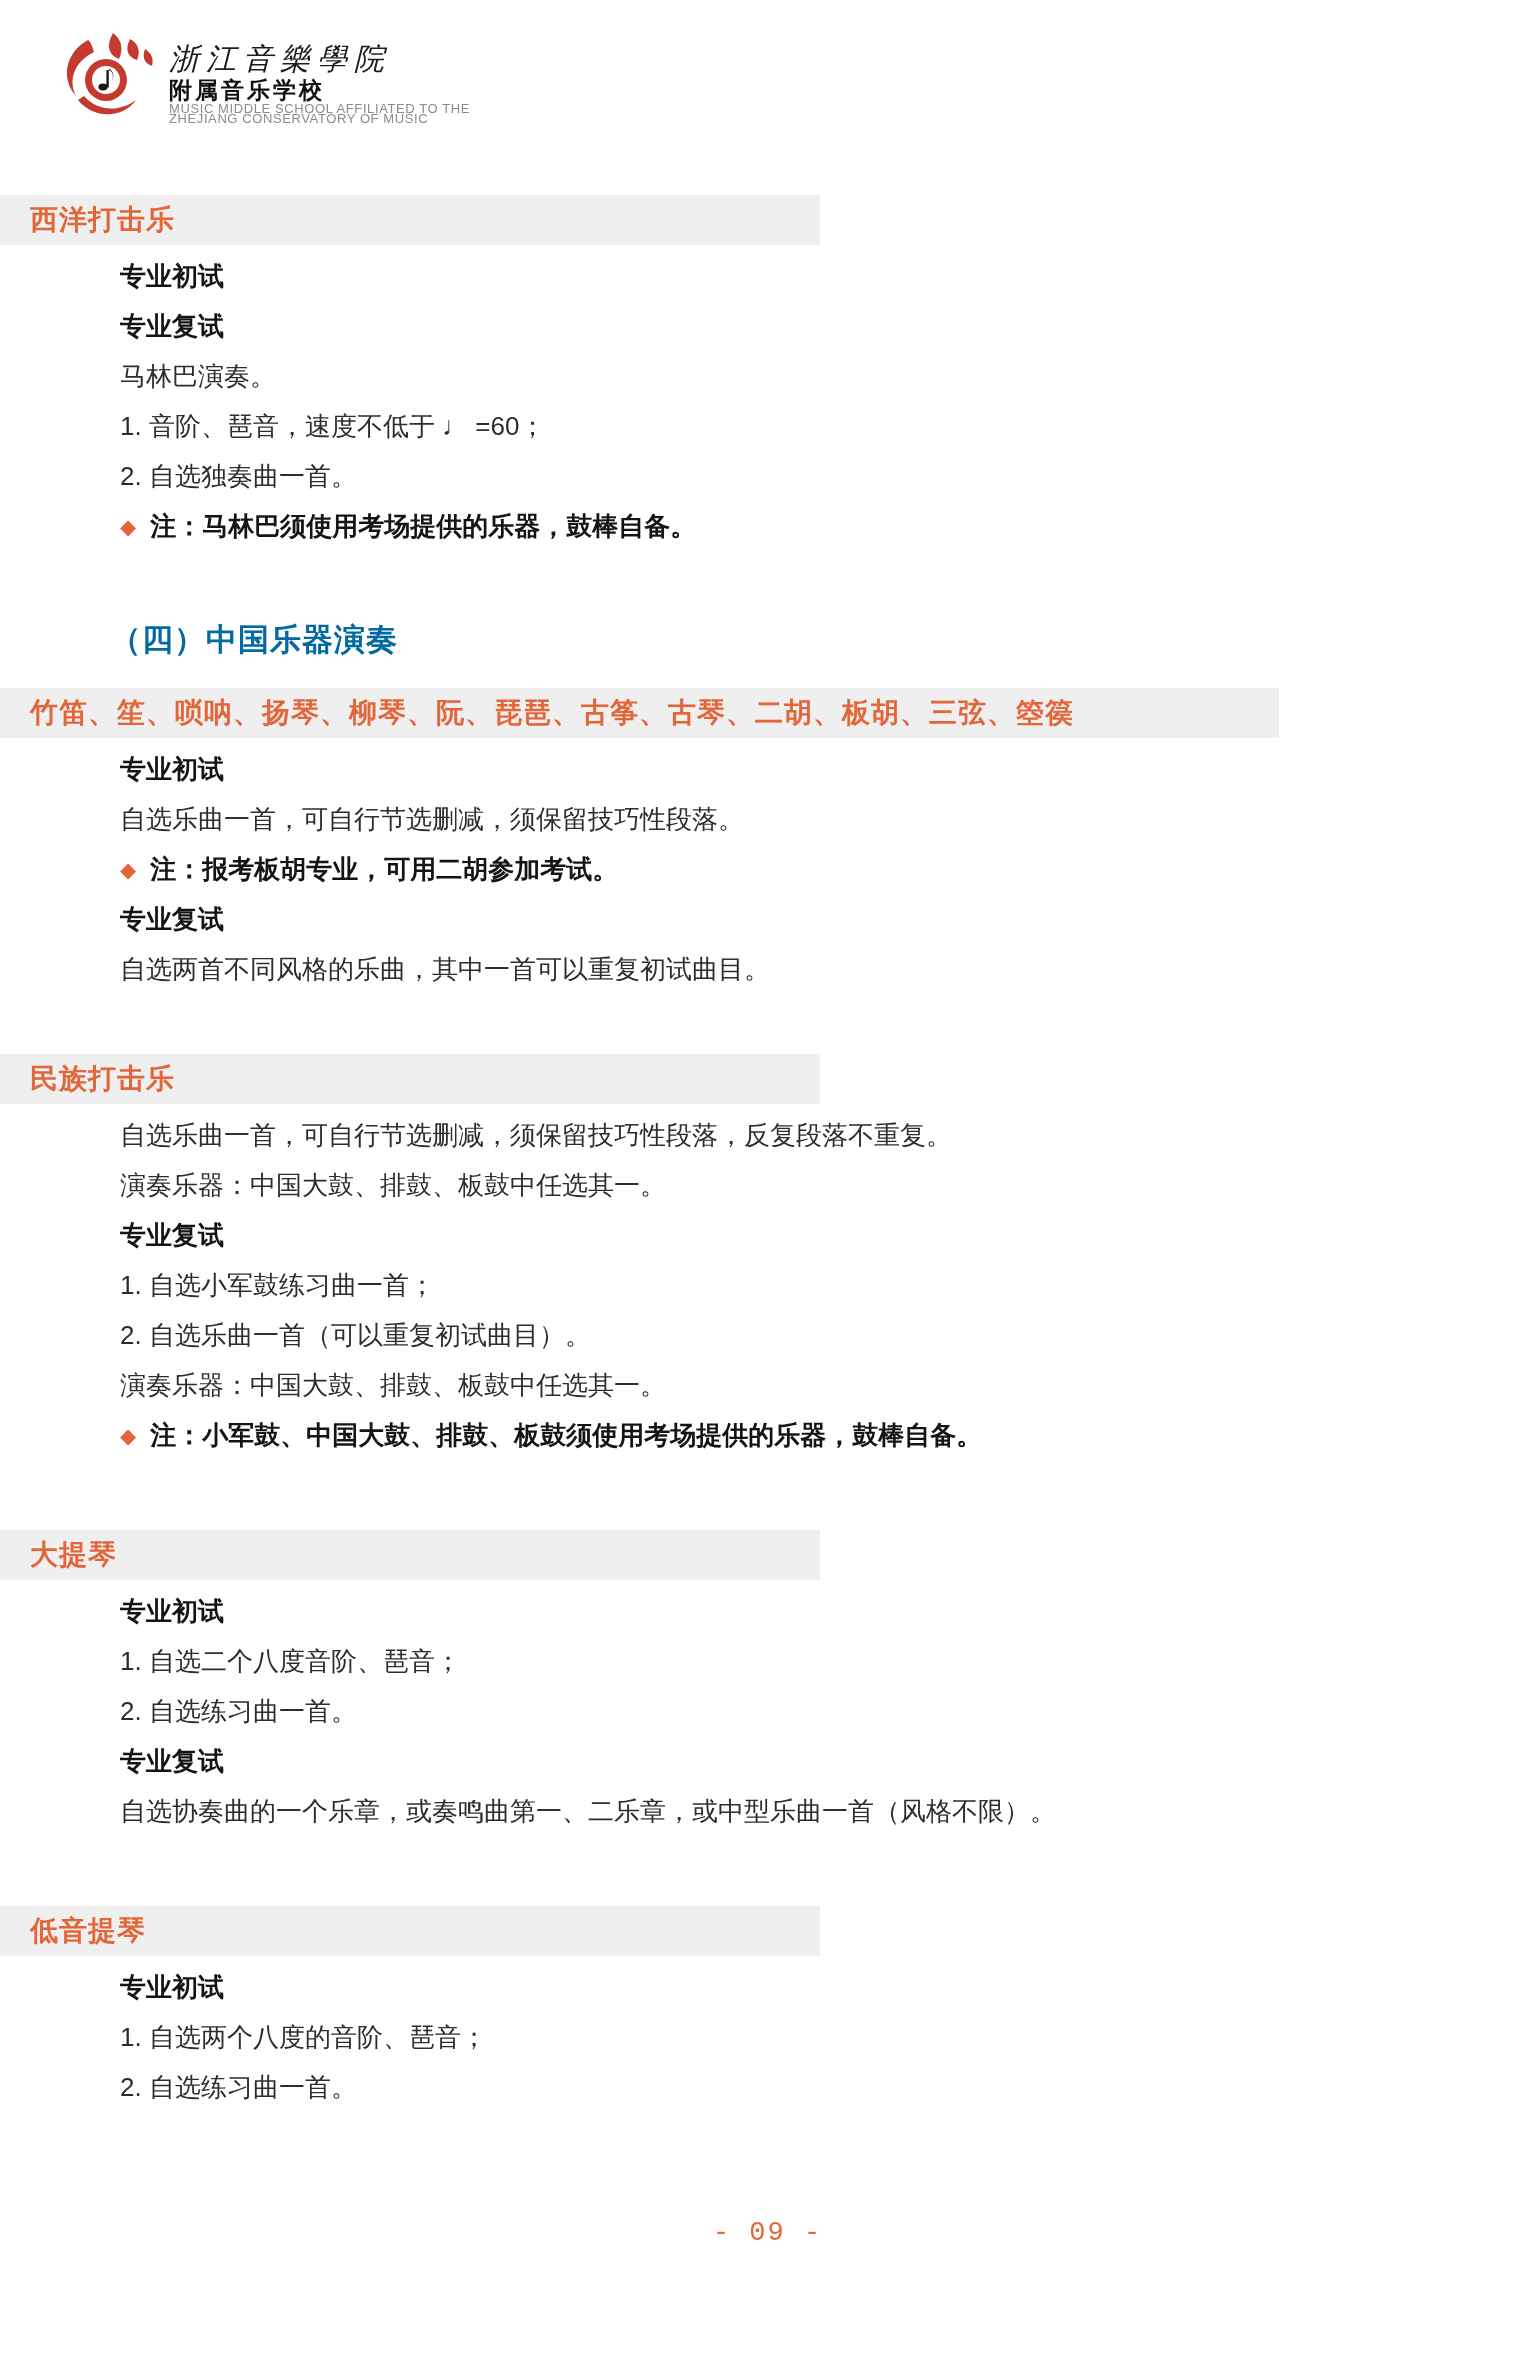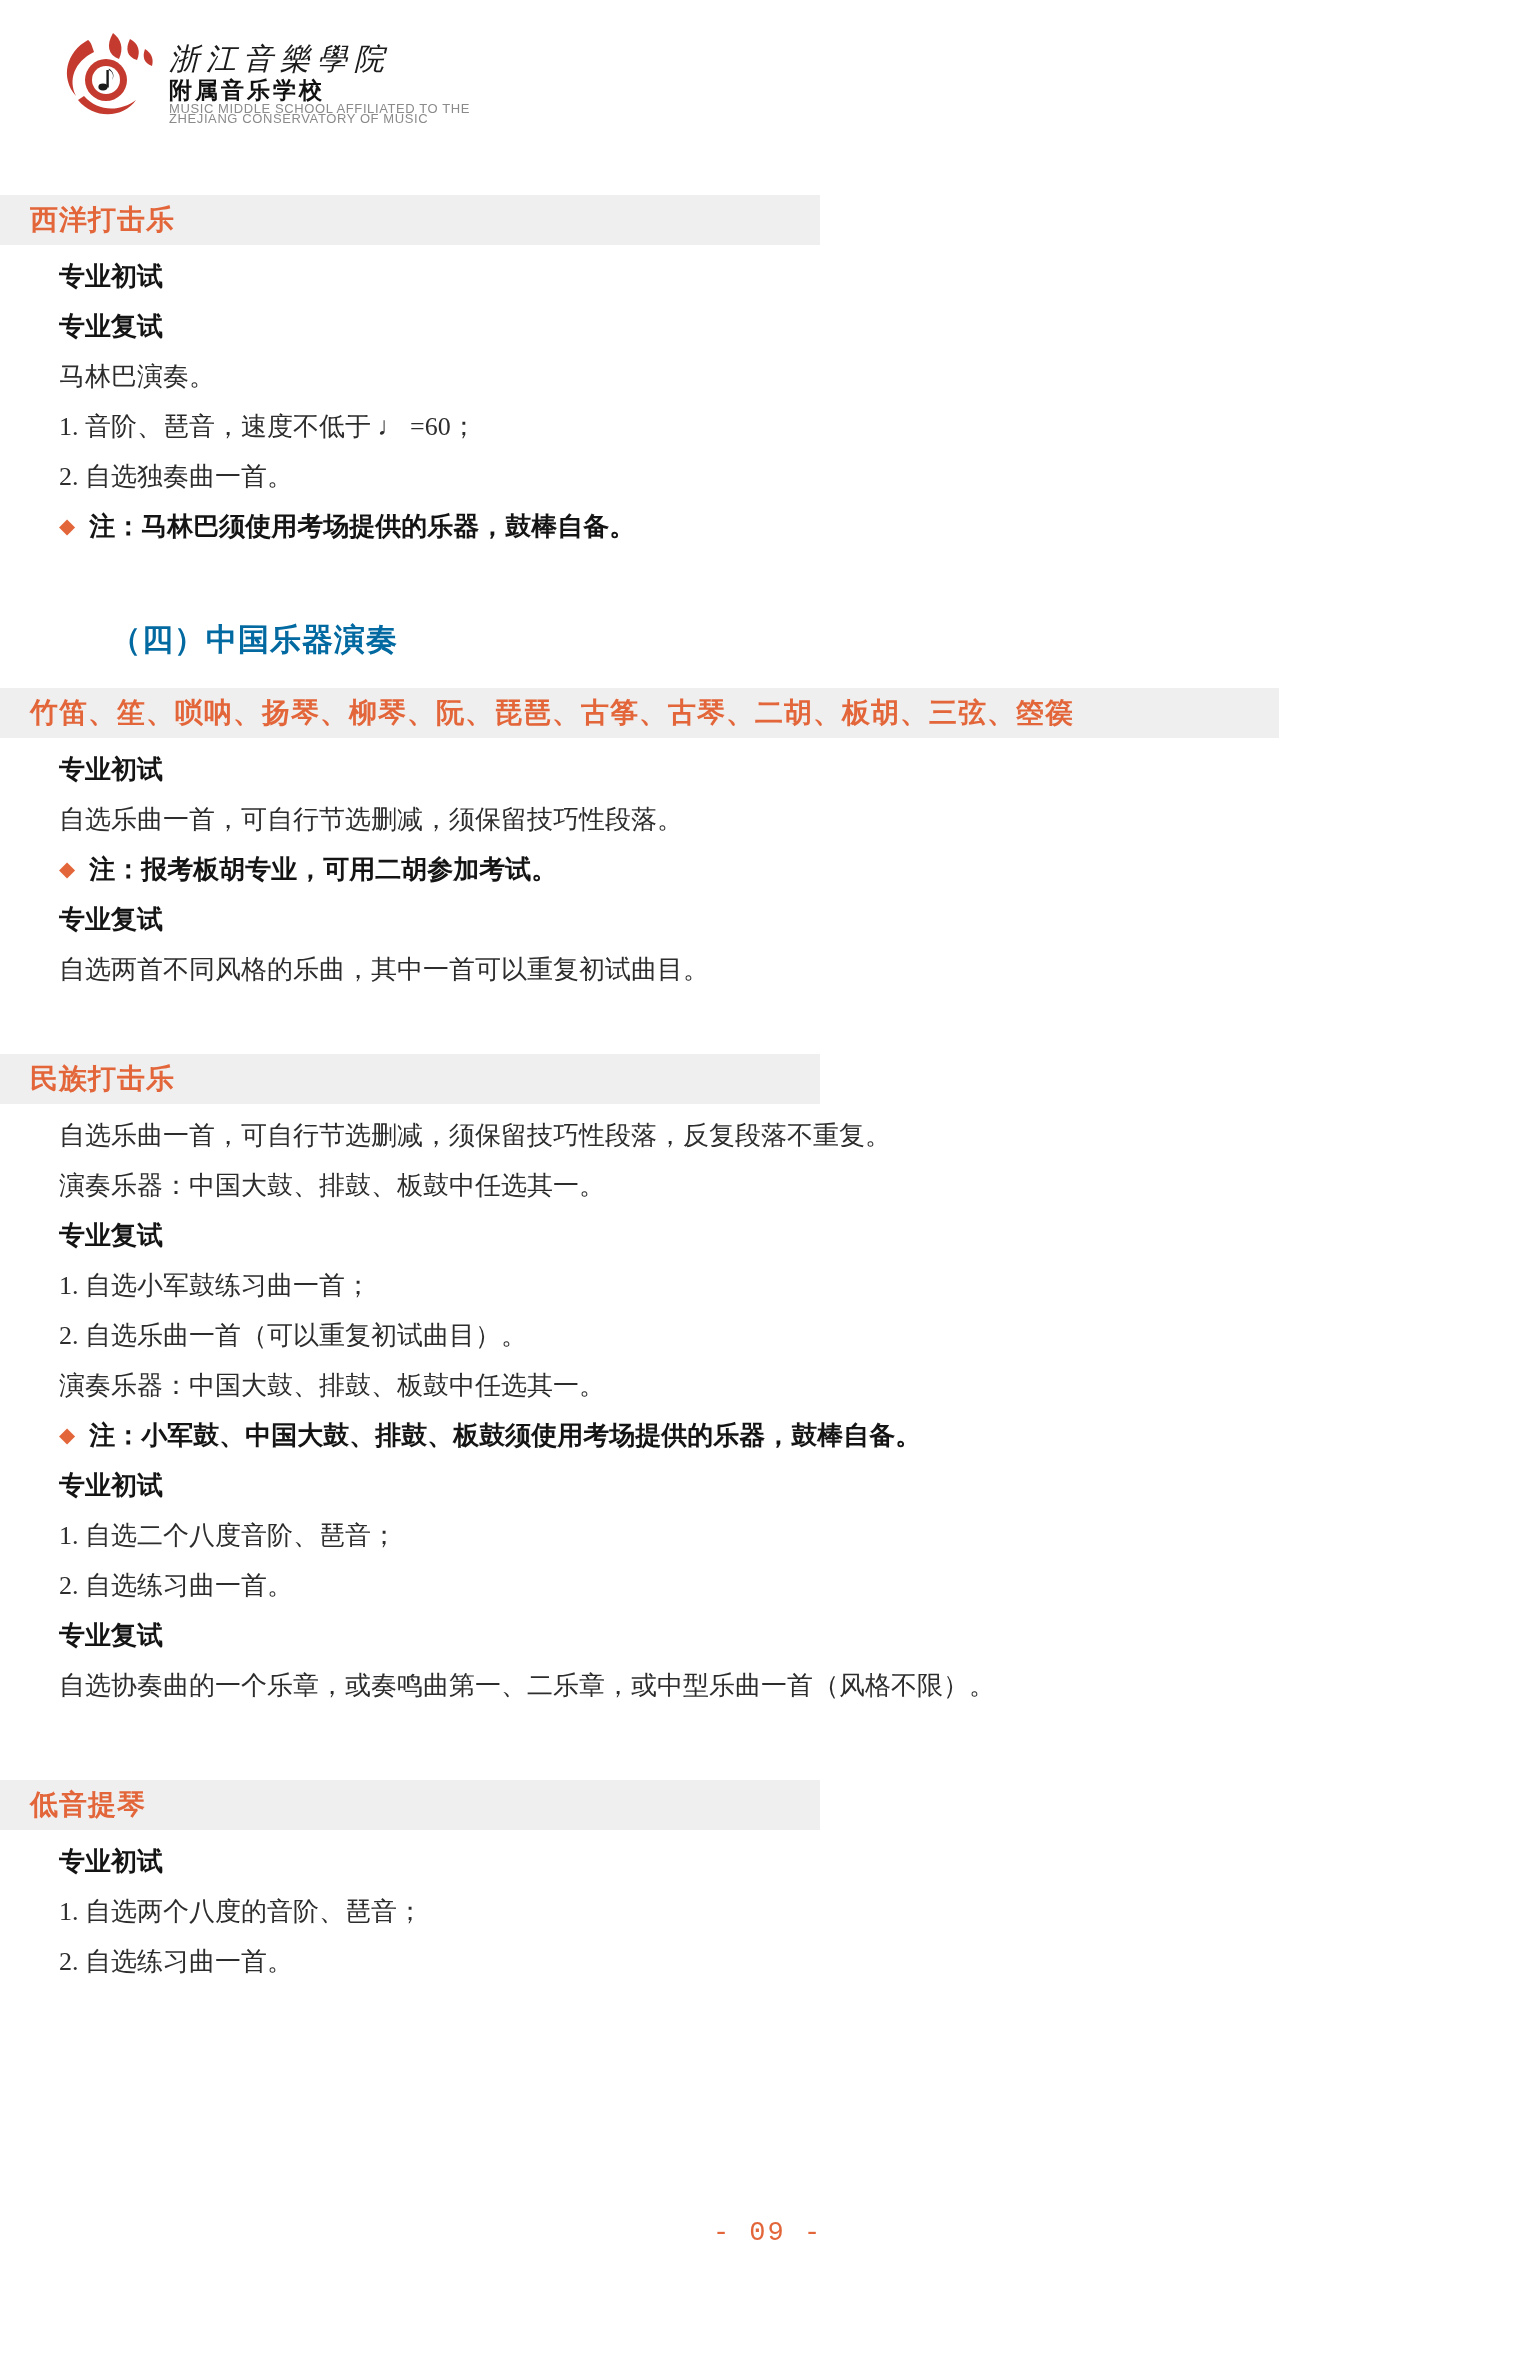--- a/index.html
+++ b/index.html
@@ -48,23 +48,23 @@
   }
 
   .group-heading {
     margin-top: 66px; margin-left: 110px; margin-bottom: 25px;
     height: 46px; line-height: 46px;
     color: #0369a1; font-size: 31px; font-weight: bold;
     letter-spacing: 1px;
   }
 
   .row {
-    margin-left: 59px; height: 50px;
+    margin-left: 120px; height: 50px;
     display: flex; align-items: center;
-    font-size: 26px; white-space: nowrap; font-family: Liberation Serif, serif;
+    font-size: 26px; white-space: nowrap;
   }
   .row.subhead { font-weight: bold; color: #141414; }
   .row.body { color: #2d2d2d; }
   .row.note { font-weight: bold; color: #141414; }
   .row.note .diamond {
     color: #e3663a; font-size: 21px; margin-right: 14px;
     font-weight: normal; line-height: 1;
   }
 
   .gap-60 { margin-top: 60px; }
@@ -140,20 +140,23 @@
   <div class="row body">演奏乐器：中国大鼓、排鼓、板鼓中任选其一。</div>
   <div class="row subhead">专业复试</div>
   <div class="row body">1. 自选小军鼓练习曲一首；</div>
   <div class="row body">2. 自选乐曲一首（可以重复初试曲目）。</div>
   <div class="row body">演奏乐器：中国大鼓、排鼓、板鼓中任选其一。</div>
   <div class="row note">
     <span class="diamond">◆</span>
     <span>注：小军鼓、中国大鼓、排鼓、板鼓须使用考场提供的乐器，鼓棒自备。</span>
   </div>
 
+  <div class="section-bar gap-70">
+    <span class="bar-title">大提琴</span>
+  </div>
   <div class="row subhead">专业初试</div>
   <div class="row body">1. 自选二个八度音阶、琶音；</div>
   <div class="row body">2. 自选练习曲一首。</div>
   <div class="row subhead">专业复试</div>
   <div class="row body">自选协奏曲的一个乐章，或奏鸣曲第一、二乐章，或中型乐曲一首（风格不限）。</div>
 
   <div class="section-bar gap-70">
     <span class="bar-title">低音提琴</span>
   </div>
   <div class="row subhead">专业初试</div>

